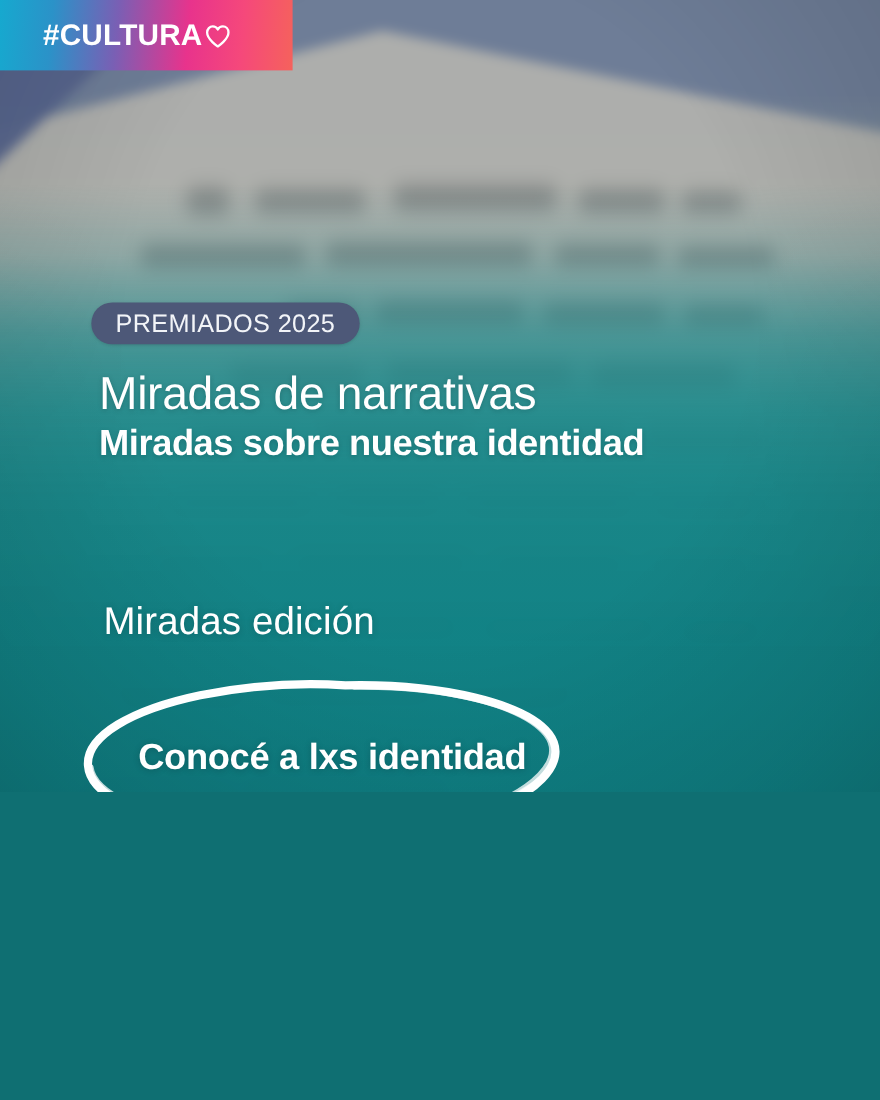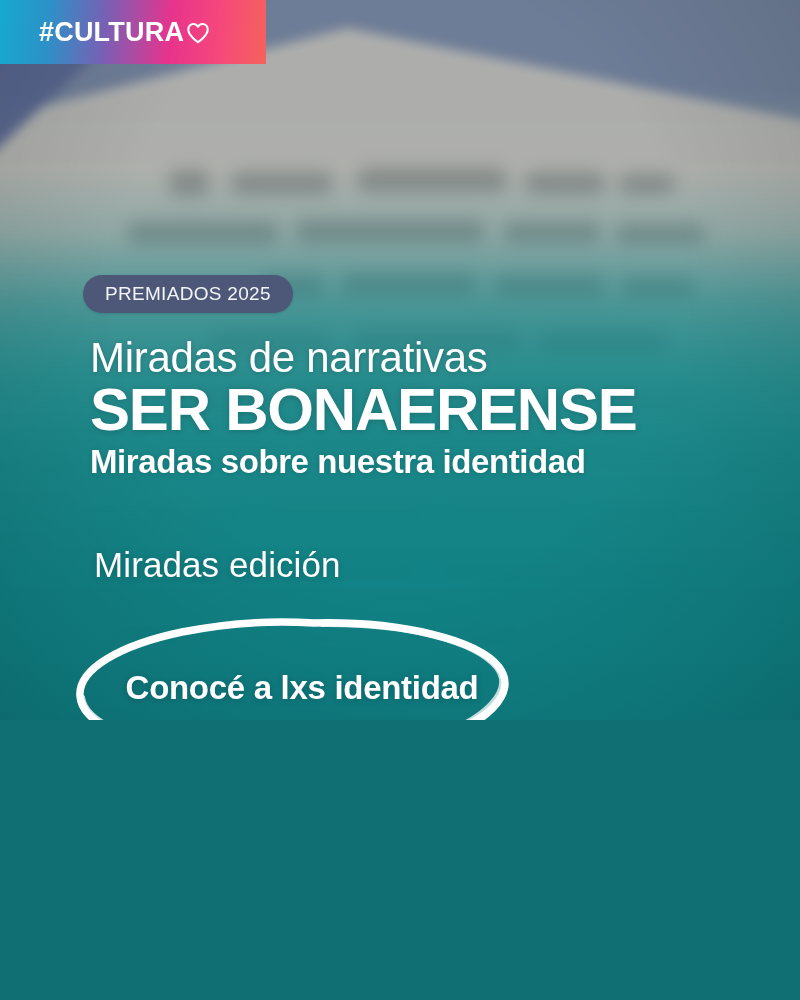--- a/index.html
+++ b/index.html
@@ -149,21 +149,21 @@
     left:83px; top:275px;
     height:38px;
     padding:0 22px;
     display:flex; align-items:center;
     background:#4d5878;
     border-radius:19px;
     box-shadow:0 1px 3px rgba(0,0,0,.14);
   }
   .badge-text {
     color:#f2f4f8;
-    font-size:19px;
+    font-size:23px;
     font-weight:400;
     letter-spacing:.3px;
     white-space:nowrap;
   }
 
   .title-block { position:absolute; left:90px; top:336px; width:690px; }
 
   .title-kicker {
     color:#ffffff;
     font-size:42px;
@@ -308,21 +308,20 @@
   </div>
 
   <div class="content">
 
     <div class="badge">
       <span class="badge-text">PREMIADOS 2025</span>
     </div>
 
     <div class="title-block">
       <div class="title-kicker">Miradas de narrativas</div>
-      <div class="title-main">SER BONAERENSE</div>
       <div class="title-sub">Miradas sobre nuestra identidad</div>
     </div>
 
     <div class="edition">Miradas edición</div>
 
     <div class="cta-wrap">
       <svg class="cta-ellipse" viewBox="0 0 460 155" aria-hidden="true">
         <path d="M242 11 C330 9 406 28 427 55 C447 81 415 113 353 131 C288 150 190 152 119 141 C52 131 10 110 8 84 C6 57 48 33 110 20 C150 12 196 8 242 11 Z" fill="none" stroke="#ffffff" stroke-width="7.5" stroke-linecap="round" stroke-linejoin="round"></path>
         <path d="M250 13 C338 12 404 31 424 56 C441 78 414 107 356 126 C292 146 192 149 122 138 C58 128 14 109 11 85" fill="none" stroke="#ffffff" stroke-width="4" stroke-linecap="round" opacity=".75"></path>
         <path d="M98 24 C146 13 200 9 248 11" fill="none" stroke="#ffffff" stroke-width="3" stroke-linecap="round" opacity=".6"></path>

